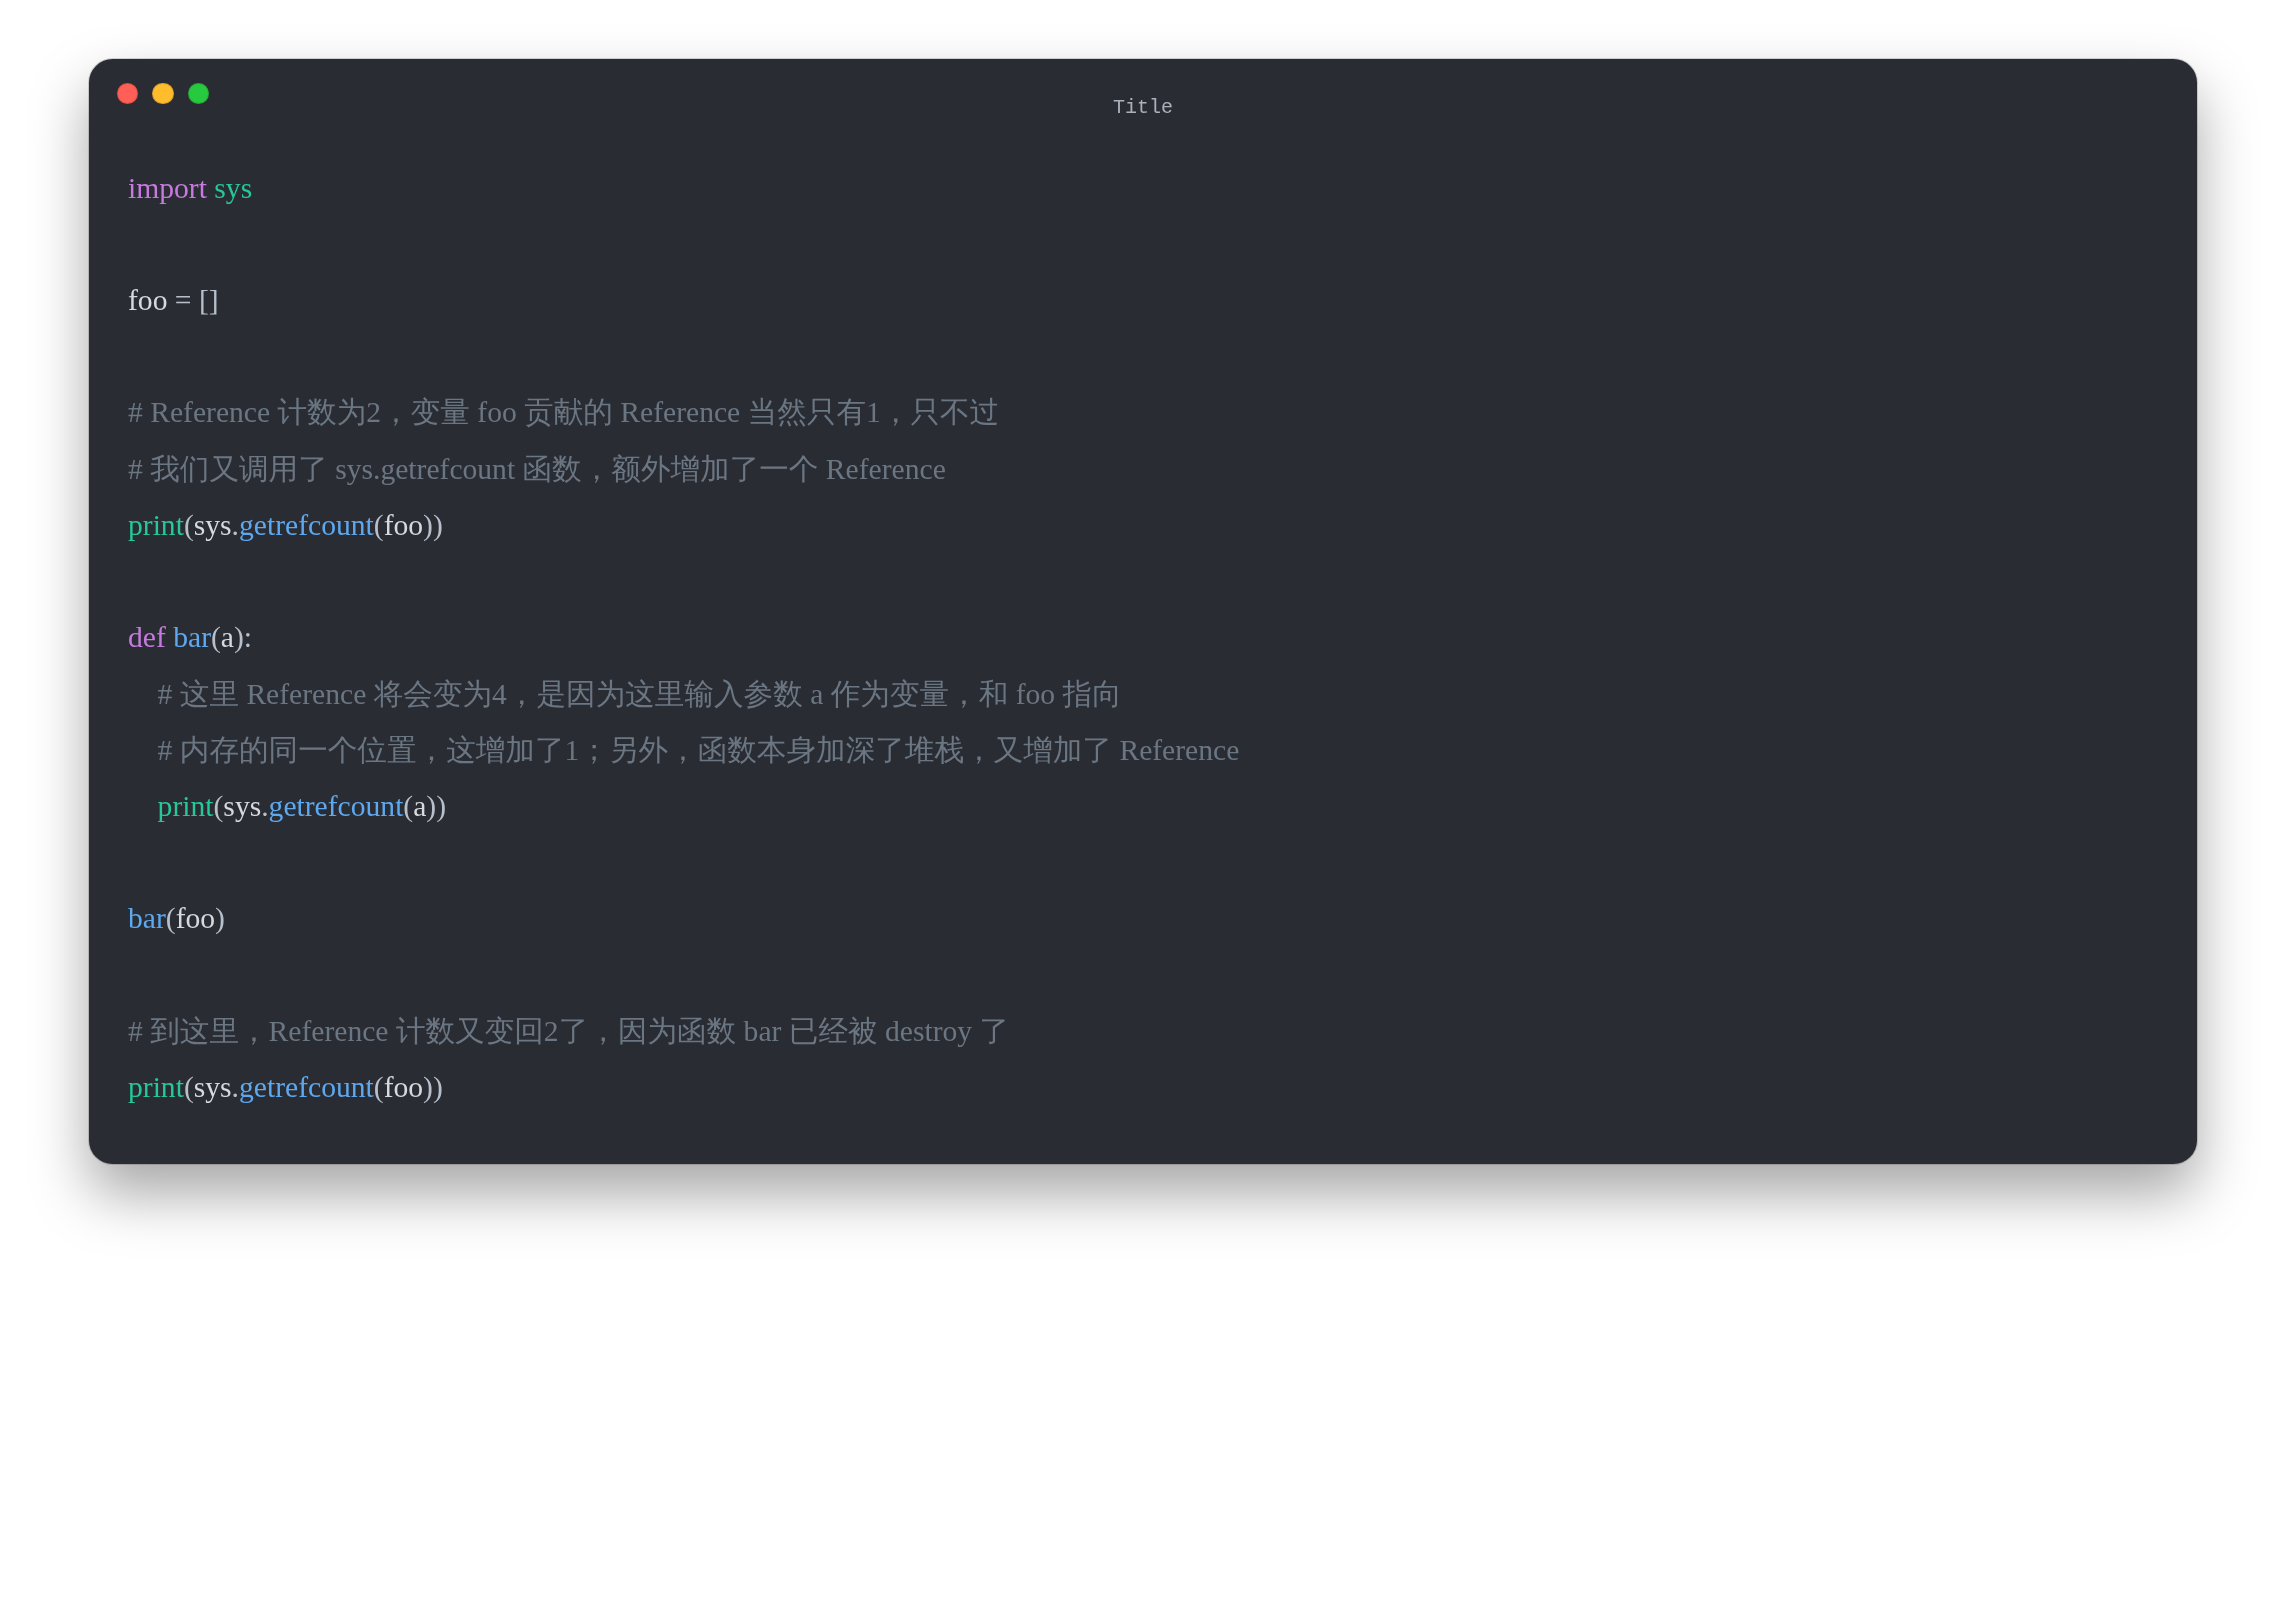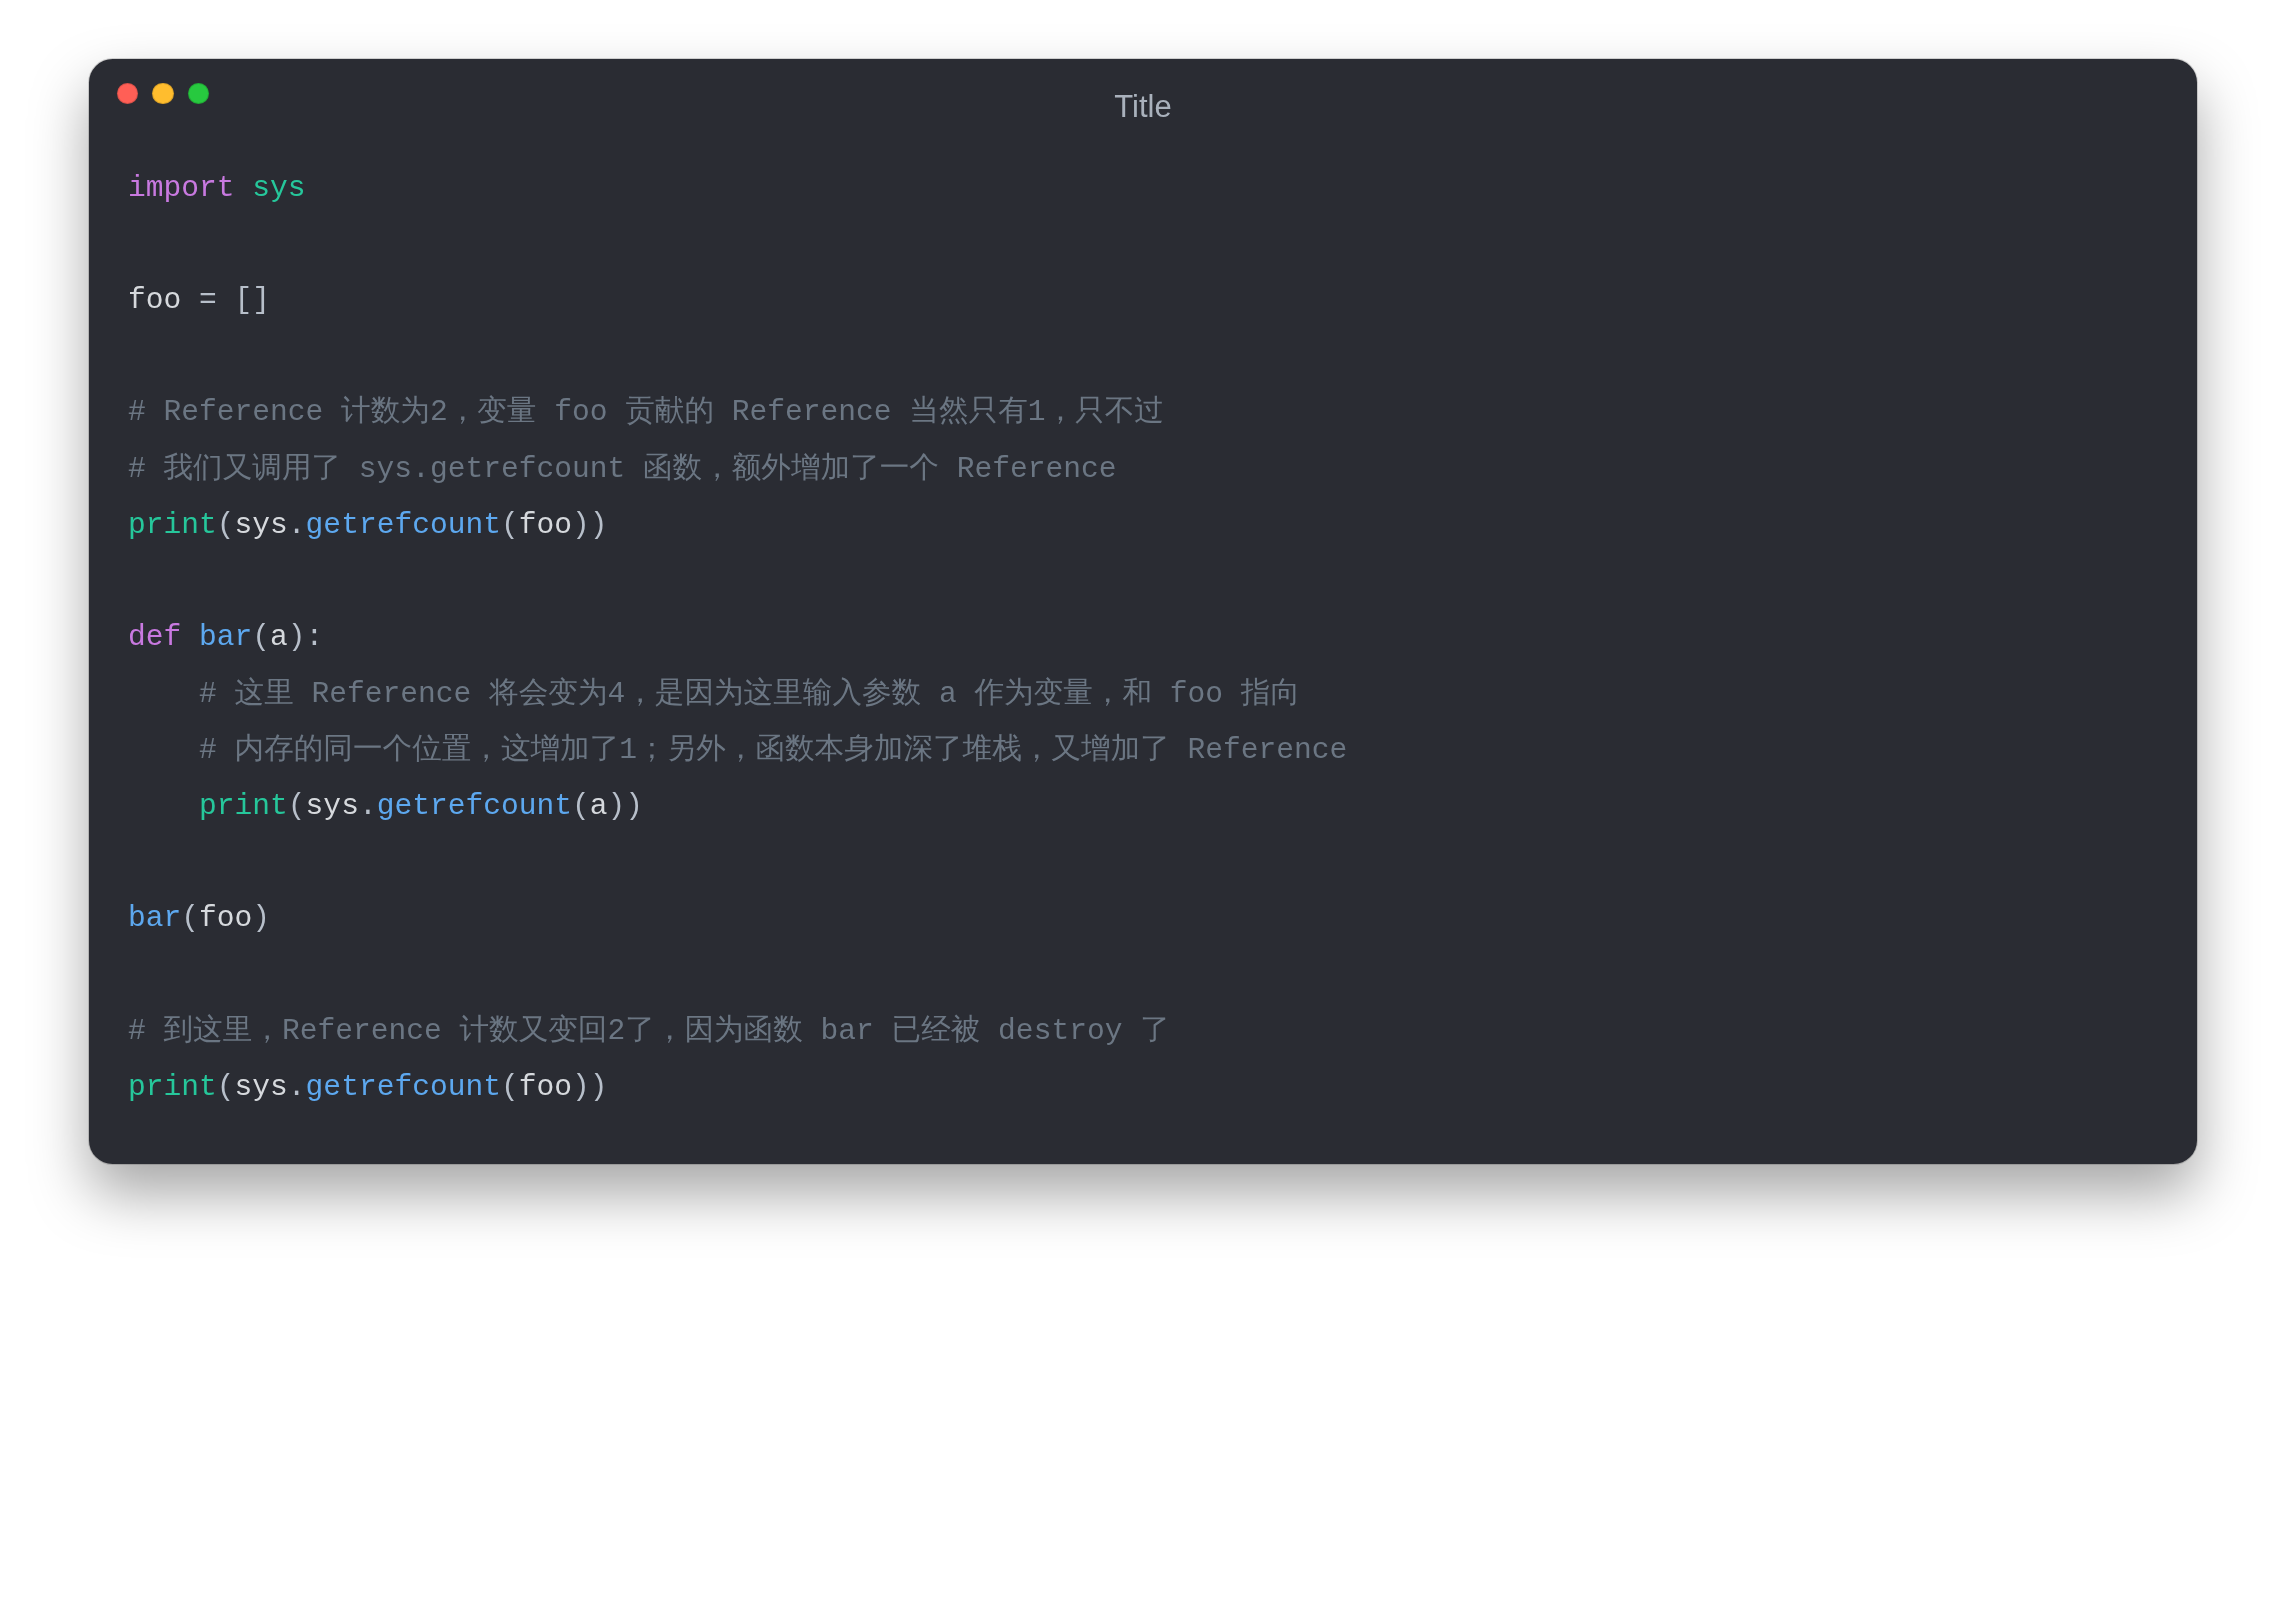--- a/index.html
+++ b/index.html
@@ -51,27 +51,27 @@
   .dot {
     width: 21.7px;
     height: 21.7px;
     border-radius: 50%;
   }
   .dot.red    { background: var(--red);    box-shadow: inset 0 0 0 1px rgba(0,0,0,0.15); }
   .dot.yellow { background: var(--yellow); box-shadow: inset 0 0 0 1px rgba(0,0,0,0.15); }
   .dot.green  { background: var(--green);  box-shadow: inset 0 0 0 1px rgba(0,0,0,0.15); }
   .title {
     color: var(--title);
-    font-family: Liberation Sans, sans-serif;
-    font-size: 31px;
+    font-family: Liberation Mono, monospace;
+    font-size: 20px;
     font-weight: 400;
     margin-top: 25px;
   }
   .code {
-    font-family: Liberation Mono, monospace;
+    font-family: Liberation Serif, serif;
     font-size: 29.6px;
     line-height: 1.9;
     white-space: pre;
     color: var(--fg);
     padding: 29.6px 39px 49px 39px;
   }
   .kw   { color: var(--keyword); }
   .bi   { color: var(--builtin); }
   .fn   { color: var(--call);    }
   .cm   { color: var(--comment); }

